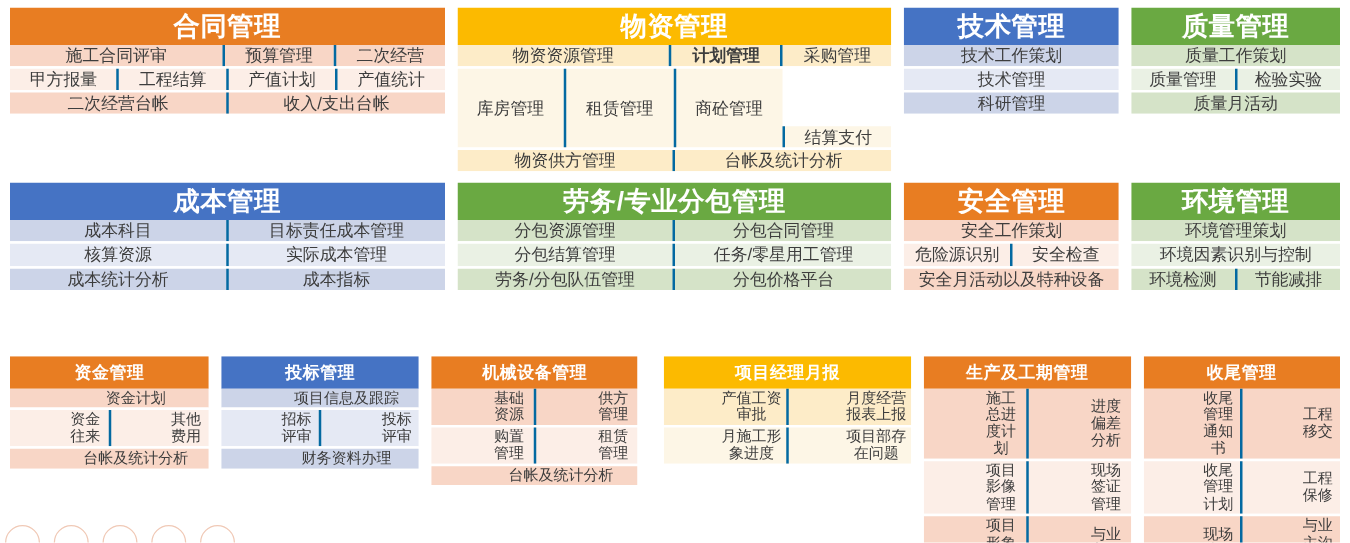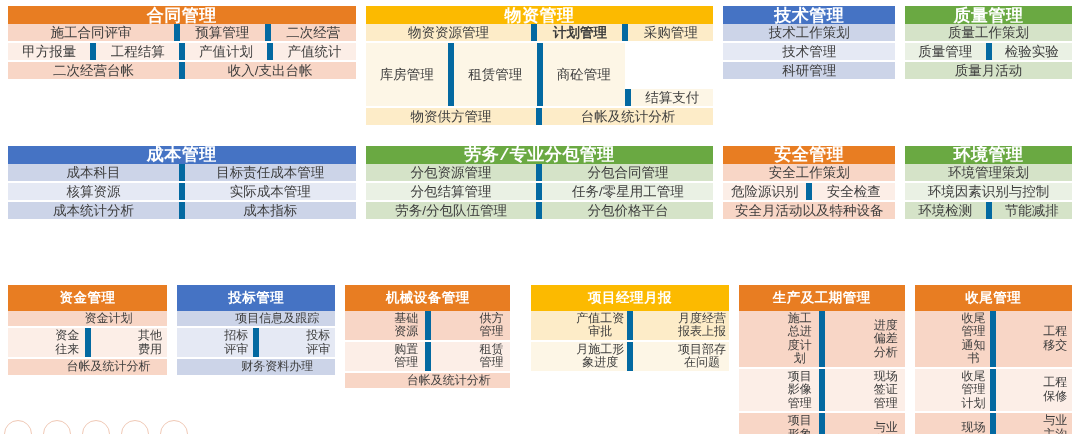--- a/index.html
+++ b/index.html
@@ -37,21 +37,21 @@
   .card-header{
     color:#ffffff;
     font-weight:bold;
     text-align:center;
     display:flex;
     align-items:center;
     justify-content:center;
     letter-spacing:.5px;
     box-sizing:border-box;
   }
-  .r1 .card-header,.r2 .card-header{height:18px;font-size:17px;font-family:Liberation Mono, monospace;}
+  .r1 .card-header,.r2 .card-header{height:30px;font-size:21px;}
   .r3 .card-header{height:26px;font-size:13.5px;}
 
   .card-body{
     display:flex;
     flex-direction:column;
     flex:1;
     box-sizing:border-box;
   }
   .trow{
     display:flex;
@@ -66,21 +66,21 @@
     text-align:center;
     color:#3d3d3d;
     box-sizing:border-box;
     line-height:1.12;
     padding:1px 2px;
     white-space:pre-line;
   }
   .r1 .cell,.r2 .cell{font-size:13.5px;}
   .r3 .cell{font-size:12.5px;padding-left:44px;}
   .r3.tight .cell{font-size:12px;}
-  .cell + .cell{border-left:6px solid #0369a1;}
+  .cell + .cell{border-left:2px solid #0369a1;}
   .trow + .trow{border-top:2px solid #ffffff;}
 
   
   .h-orange{background:#e87d22;}
   .b-orange .trow:nth-child(odd) .cell{background:#f8d6c6;}
   .b-orange .trow:nth-child(even) .cell{background:#fceee7;}
   
   .h-yellow{background:#fcba00;}
   .b-yellow .trow:nth-child(odd) .cell{background:#fdecc8;}
   .b-yellow .trow:nth-child(even) .cell{background:#fdf6e6;}

